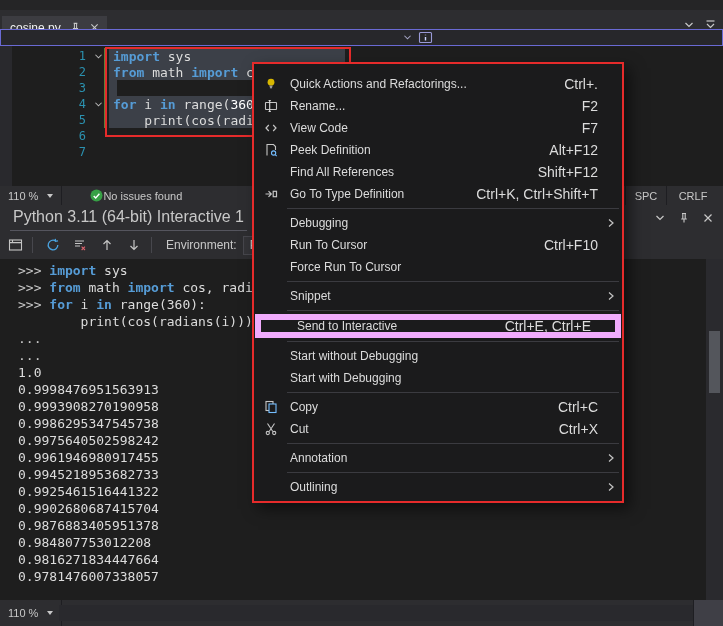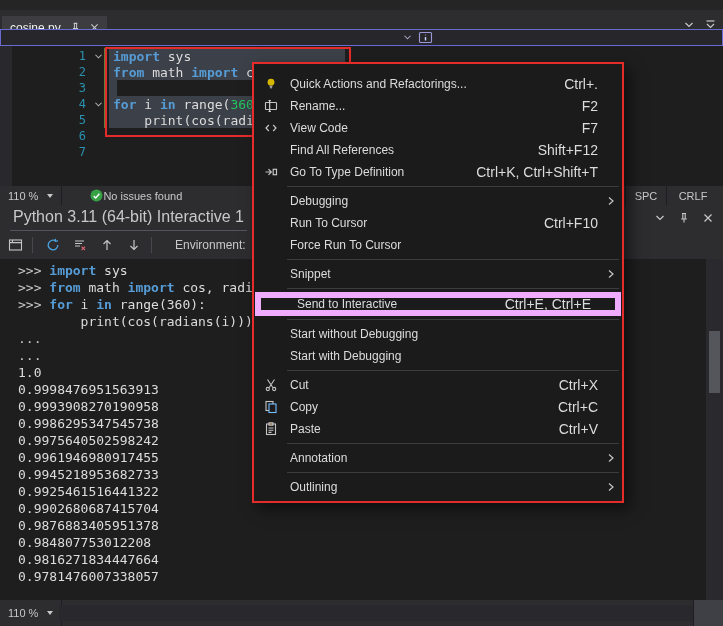--- a/index.html
+++ b/index.html
@@ -47,32 +47,32 @@
   .seg.spc{width:40px;}
   .seg.eol{width:52px;margin-right:4px;}
 
   
   #iw-title{position:absolute;left:0;top:205px;width:723px;height:26px;background:#2d2d30;display:flex;align-items:center;}
   #iw-title .t{margin-left:10px;font-size:16px;color:#c8c8c8;padding:4px 3px;border-bottom:2px solid #55555e;}
   .iw-title-icons{position:absolute;right:10px;top:0;height:100%;display:flex;align-items:center;gap:13px;}
   #iw-toolbar{position:absolute;left:0;top:231px;width:723px;height:28px;background:#2d2d30;display:flex;align-items:center;}
   .tb-ic{width:24px;height:22px;display:flex;align-items:center;justify-content:center;margin-left:3px;}
   .tb-sep{width:1px;height:16px;background:#47474d;margin:0 5px;}
-  .tb-label{font-size:12px;color:#c8c8c8;margin-left:18px;}
+  .tb-label{font-size:12px;color:#c8c8c8;margin-left:9px;}
   .tb-dd{margin-left:6px;height:19px;width:120px;background:#333337;border:1px solid #46464c;display:flex;align-items:center;padding:0 6px;font-size:12px;color:#c8c8c8;overflow:hidden;white-space:nowrap;box-sizing:border-box;}
   #iw-content{position:absolute;left:0;top:259px;width:706px;height:341px;background:#1e1e1e;overflow:hidden;
               padding:4px 0 0 18px;box-sizing:border-box;font:13px "DejaVu Sans Mono",monospace;}
   .iw-line{height:17px;white-space:pre;}
   #iw-scroll{position:absolute;right:0;top:259px;width:17px;height:341px;background:#2a2a2e;}
   #iw-thumb{position:absolute;left:3px;top:72px;width:11px;height:62px;background:#54565c;}
 
   
   .tk-kw{color:#569cd6;font-weight:bold;}
   .tk-pl{color:#dcdcdc;}
-  .tk-num{color:#22c55e;}
+  .tk-num{color:#ffffff;}
   .tk-pr{color:#c8c8c8;}
   .tk-out{color:#dcdcdc;}
 
   
   #bottombar{position:absolute;left:0;top:600px;width:723px;height:26px;background:#2d2d30;display:flex;align-items:center;font-size:11px;color:#c8c8c8;}
   #bottombar .corner{position:absolute;right:0;top:0;width:29px;height:26px;background:#3f3f46;border-left:1px solid #1e1e22;}
   #bottombar .htrack{position:absolute;left:59px;right:30px;top:5px;height:16px;background:#29292d;}
 
   
   #menu{position:absolute;left:252px;top:62px;width:372px;background:#1b1b1c;border:2px solid #e62b2b;
@@ -329,20 +329,31 @@
       <div class="menu-item">
         <span class="mi-icon">
           <svg width="14" height="14" viewBox="0 0 14 14" fill="none" stroke="#c5c5c5" stroke-width="1.2">
             <path d="M4.8 4L2 7l2.8 3M9.2 4L12 7l-2.8 3"></path>
           </svg>
         </span>
         <span class="mi-label">View Code</span>
         <span class="mi-short">F7</span>
       </div>
       <div class="menu-item">
+        <span class="mi-icon">
+          <svg width="14" height="14" viewBox="0 0 14 14" fill="none" stroke="#c5c5c5" stroke-width="1.1">
+            <path d="M3 12.5V1.5h6.5l2 2V7"></path>
+            <circle cx="9.6" cy="10" r="2.1" stroke="#75beff"></circle>
+            <path d="M11.2 11.6l1.5 1.5" stroke="#75beff"></path>
+          </svg>
+        </span>
+        <span class="mi-label">Peek Definition</span>
+        <span class="mi-short">Alt+F12</span>
+      </div>
+      <div class="menu-item">
         <span class="mi-icon"></span>
         <span class="mi-label">Find All References</span>
         <span class="mi-short">Shift+F12</span>
       </div>
       <div class="menu-item">
         <span class="mi-icon">
           <svg width="14" height="14" viewBox="0 0 14 14" fill="none" stroke="#c5c5c5" stroke-width="1.2">
             <path d="M1.5 7h5.5M4.5 4.2L7.3 7l-2.8 2.8"></path>
             <rect x="9.2" y="4.3" width="3.3" height="5.4"></rect>
           </svg>
@@ -390,50 +401,39 @@
         <span class="mi-icon"></span>
         <span class="mi-label">Start without Debugging</span>
       </div>
       <div class="menu-item">
         <span class="mi-icon"></span>
         <span class="mi-label">Start with Debugging</span>
       </div>
       <div class="menu-sep"></div>
       <div class="menu-item">
         <span class="mi-icon">
+          <svg width="14" height="14" viewBox="0 0 14 14" fill="none">
+            <rect x="2" y="1.5" width="7" height="9" stroke="#c5c5c5" stroke-width="1.1"></rect>
+            <rect x="5" y="4" width="7" height="8.5" fill="#1b1b1c" stroke="#75beff" stroke-width="1.1"></rect>
+          </svg>
+        </span>
+        <span class="mi-label">Copy</span>
+        <span class="mi-short">Ctrl+C</span>
+      </div>
+      <div class="menu-item">
+        <span class="mi-icon">
           <svg width="14" height="14" viewBox="0 0 14 14" fill="none" stroke="#c5c5c5" stroke-width="1.1">
             <path d="M3.5 1.5l5.3 8M10.5 1.5l-5.3 8"></path>
             <circle cx="3.8" cy="11" r="1.6"></circle>
             <circle cx="10.2" cy="11" r="1.6"></circle>
           </svg>
         </span>
         <span class="mi-label">Cut</span>
         <span class="mi-short">Ctrl+X</span>
       </div>
-      <div class="menu-item">
-        <span class="mi-icon">
-          <svg width="14" height="14" viewBox="0 0 14 14" fill="none">
-            <rect x="2" y="1.5" width="7" height="9" stroke="#c5c5c5" stroke-width="1.1"></rect>
-            <rect x="5" y="4" width="7" height="8.5" fill="#1b1b1c" stroke="#75beff" stroke-width="1.1"></rect>
-          </svg>
-        </span>
-        <span class="mi-label">Copy</span>
-        <span class="mi-short">Ctrl+C</span>
-      </div>
-      <div class="menu-item">
-        <span class="mi-icon">
-          <svg width="14" height="14" viewBox="0 0 14 14" fill="none" stroke="#c5c5c5" stroke-width="1.1">
-            <rect x="2.5" y="2" width="9" height="10.5"></rect>
-            <rect x="5" y="0.8" width="4" height="2.4" fill="#8a6d3b"></rect>
-            <path d="M4.5 6h5M4.5 8.2h5M4.5 10.4h3"></path>
-          </svg>
-        </span>
-        <span class="mi-label">Paste</span>
-        <span class="mi-short">Ctrl+V</span>
-      </div>
       <div class="menu-sep"></div>
       <div class="menu-item">
         <span class="mi-icon"></span>
         <span class="mi-label">Annotation</span>
         <span class="mi-sub">
           <svg width="8" height="10" viewBox="0 0 8 10" fill="none" stroke="#c5c5c5" stroke-width="1.2">
             <path d="M2 1.5L6 5L2 8.5"></path>
           </svg>
         </span>
       </div>

